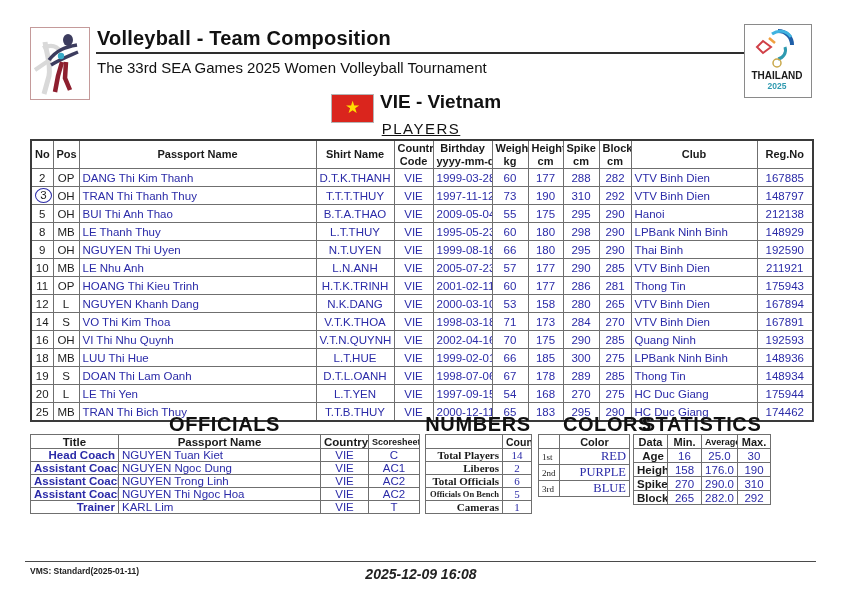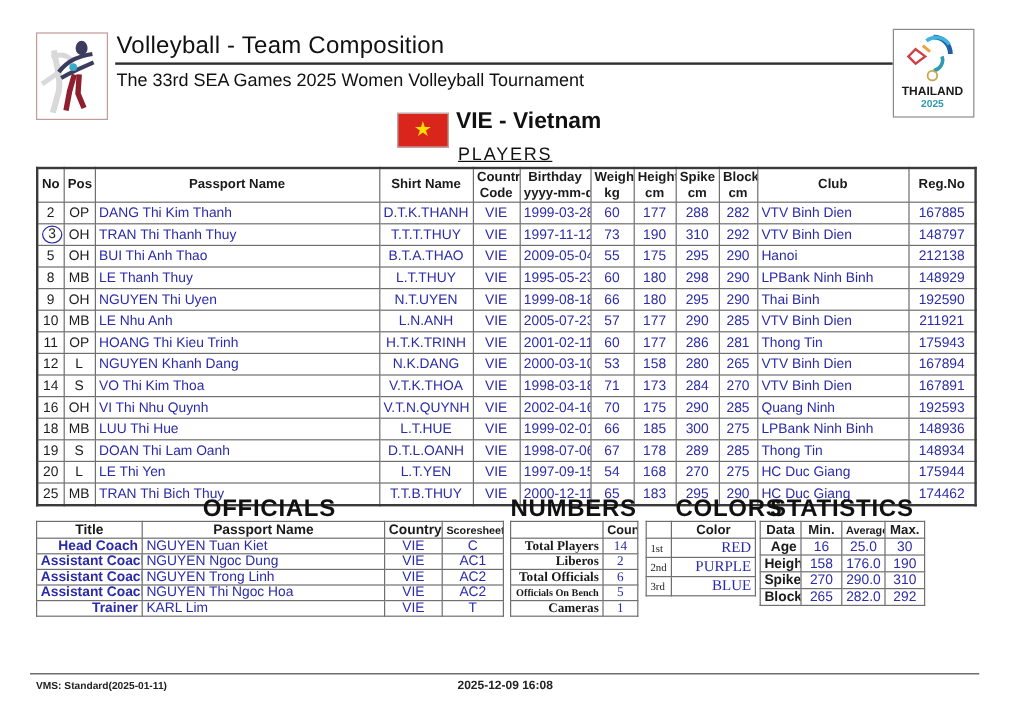--- a/index.html
+++ b/index.html
@@ -3,21 +3,21 @@
 <meta charset="utf-8">
 <style>
   html,body { margin:0; padding:0; background:#fff; }
   .page {
     position:relative; width:842px; height:595px; background:#ffffff;
     font-family:"Liberation Sans", sans-serif; color:#111; overflow:hidden;
   }
 
   
   .logo-box { position:absolute; left:30px; top:27px; width:58px; height:71px; border:1px solid #c49a9a; background:#fff; }
-  .doc-title { position:absolute; left:97px; top:27px; font-size:20px; font-weight:normal; letter-spacing:0.2px; }
+  .doc-title { position:absolute; left:97px; top:27px; font-size:20px; font-weight:bold; letter-spacing:0.2px; }
   .title-rule { position:absolute; left:96px; top:52px; width:648px; height:2px; background:#2e2e2e; }
   .doc-subtitle { position:absolute; left:97px; top:59px; font-size:15px; }
   .thailand-box { position:absolute; left:744px; top:24px; width:66px; height:72px; border:1px solid #8a8a8a; background:#fff; }
 
   .flag { position:absolute; left:331px; top:94px; width:41px; height:27px; background:#da251d; border:1px solid #b5b5b5;
           display:flex; align-items:center; justify-content:center; }
   .flag .star { color:#ffde00; font-size:17px; line-height:1; transform:translateY(-1px); }
   .team-heading { position:absolute; left:380px; top:91px; font-size:19px; font-weight:bold; }
   .players-title { position:absolute; left:0; top:120px; width:842px; text-align:center; font-size:15px; letter-spacing:1.5px;text-decoration:underline; }
 
@@ -67,21 +67,21 @@
   
   .tbl-stats { position:absolute; left:633px; top:434px; width:137px; border:1.5px solid #3a3a3a; }
   .tbl-stats th { height:13px; font-size:11px; }
   .tbl-stats th:nth-child(3) { font-size:9px; }
   .tbl-stats td { height:13px; font-size:11.5px; text-align:center; color:#2b2ba8; }
   .tbl-stats td:nth-child(1) { font-weight:bold; text-align:right; color:#1a1a1a; }
 
   
   .footer-rule { position:absolute; left:25px; top:561px; width:791px; height:1px; background:#4a4a4a; }
   .footer-left { position:absolute; left:30px; top:566px; font-size:8.5px; font-weight:bold; color:#222; }
-  .footer-center { position:absolute; left:0; top:566px; width:842px; text-align:center; font-size:10px; font-weight:bold; color:#222; }
+  .footer-center { position:absolute; left:0; top:566px; width:842px; text-align:center; font-size:14px; font-weight:bold; color:#222;font-style:italic; }
 </style>
 </head>
 <body>
 
 <div class="page">
 
   <div class="logo-box">
     <svg width="58" height="71" viewBox="0 0 58 71">
       <path d="M14 14 C16 28 20 36 18 48 L13 66" stroke="#d9d9d9" stroke-width="5" fill="none"></path>
       <path d="M4 42 L20 31 M12 20 C20 16 26 18 30 24" stroke="#d9d9d9" stroke-width="4" fill="none"></path>

